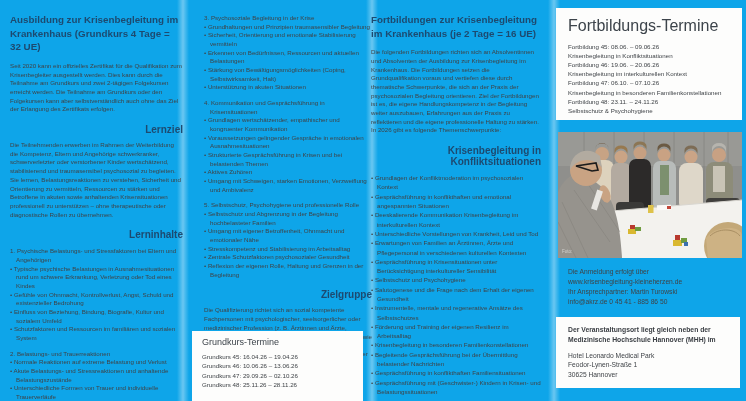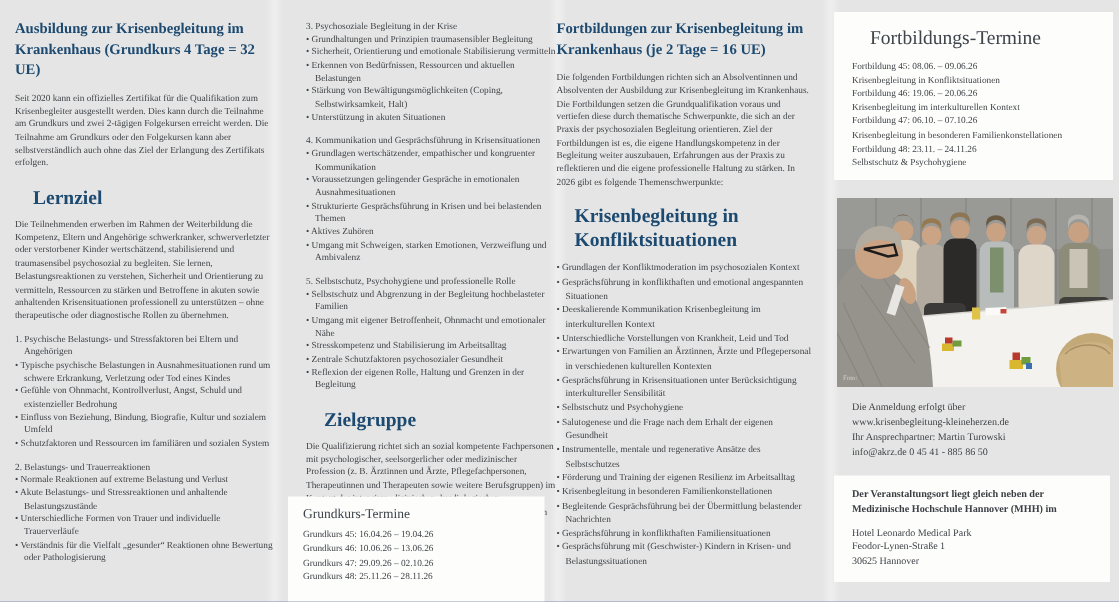--- a/index.html
+++ b/index.html
@@ -1,43 +1,43 @@
 <!DOCTYPE html>
 <html lang="de"><head>
 <meta charset="utf-8">
 <title>Flyer Krisenbegleitung</title>
 <style>
   html,body{margin:0;padding:0;background:#8d9bb5;}
   .page{
     position:relative;width:746px;height:401px;overflow:hidden;
-    background:#e5e5e5;
-    font-family:Liberation Serif, serif;
+    background:#0ea5e9;
+    font-family:Liberation Sans, sans-serif;
     color:#3f4347;margin:0 auto;
   }
   .fold{position:absolute;top:0;bottom:0;width:12px;pointer-events:none;
     background:linear-gradient(90deg,rgba(255,255,255,0),rgba(255,255,255,.38),rgba(255,255,255,0));}
   .col{position:absolute;top:0;}
   .col1{left:10px;width:173px;}
   .col2{left:204px;width:168px;}
   .col3{left:371px;width:170px;}
   h1{font-size:9.8px;line-height:1.4;color:#1d4a70;font-weight:bold;margin:13px 0 8px;}
-  h2{font-size:13px;color:#1d4a70;font-weight:bold;margin:10px 12px 6px;}
+  h2{font-size:10px;color:#1d4a70;font-weight:bold;margin:10px 0 6px;text-align:right;}
   p.body{font-size:6.2px;line-height:1.4;margin:0 0 6px;}
   p.num{font-size:6.2px;line-height:1.4;margin:7px 0 0;padding-left:6px;text-indent:-6px;}
   ul.bullets{list-style:none;margin:0 0 2px;padding:0;}
   ul.bullets li{font-size:6.2px;line-height:1.4;padding-left:6px;text-indent:-6px;}
   ul.bullets li::before{content:"• ";}
   .col3 ul.bullets li{line-height:1.5;}
   .box{position:absolute;background:#fdfdfc;box-sizing:border-box;}
   .grundkurs-box{left:192px;top:331px;width:171px;height:79px;padding:6px 8px 0 10px;}
   .grundkurs-box h3{font-size:9px;font-weight:normal;color:#3d444b;margin:0 0 5px;}
   .grundkurs-box li{font-size:6.2px;line-height:1.5;list-style:none;}
   .grundkurs-box ul{margin:0;padding:0;}
   .fortbildung-box{left:556px;top:8px;width:186px;height:112px;padding:9px 8px 0 12px;}
-  .fortbildung-box h3{font-size:13px;font-weight:normal;color:#3d444b;margin:0 12px 7px;}
+  .fortbildung-box h3{font-size:16px;font-weight:normal;color:#3d444b;margin:0 0 7px;}
   .fortbildung-box ul{margin:0;padding:0;}
   .fortbildung-box li{font-size:6.2px;line-height:1.47;list-style:none;}
   .photo{position:absolute;left:558px;top:132px;width:184px;height:126px;}
   .anmeldung{position:absolute;left:568px;top:267px;width:174px;}
   .anmeldung p{font-size:6.7px;line-height:1.5;margin:0;}
   .venue-box{left:556px;top:317px;width:184px;height:71px;padding:8px 10px 0 12px;}
   .venue-box .vhead{font-size:6.8px;font-weight:bold;line-height:1.45;margin:0 0 6px;color:#3a3e43;}
   .venue-box ul{margin:0;padding:0;}
   .venue-box li{font-size:6.7px;line-height:1.45;list-style:none;}
   .link{color:#3f4347;}
@@ -49,20 +49,21 @@
 
   <div class="fold" style="left:177px"></div>
   <div class="fold" style="left:366px"></div>
   <div class="fold" style="left:548px"></div>
 
   <section class="col col1">
     <h1>Ausbildung zur Krisenbegleitung im Krankenhaus (Grundkurs 4 Tage = 32 UE)</h1>
     <p class="body">Seit 2020 kann ein offizielles Zertifikat für die Qualifikation zum Krisenbegleiter ausgestellt werden. Dies kann durch die Teilnahme am Grundkurs und zwei 2-tägigen Folgekursen erreicht werden. Die Teilnahme am Grundkurs oder den Folgekursen kann aber selbstverständlich auch ohne das Ziel der Erlangung des Zertifikats erfolgen.</p>
     <h2>Lernziel</h2>
     <p class="body">Die Teilnehmenden erwerben im Rahmen der Weiterbildung die Kompetenz, Eltern und Angehörige schwerkranker, schwerverletzter oder verstorbener Kinder wertschätzend, stabilisierend und traumasensibel psychosozial zu begleiten. Sie lernen, Belastungsreaktionen zu verstehen, Sicherheit und Orientierung zu vermitteln, Ressourcen zu stärken und Betroffene in akuten sowie anhaltenden Krisensituationen professionell zu unterstützen – ohne therapeutische oder diagnostische Rollen zu übernehmen.</p>
+    <h2>Lerninhalte</h2>
 
     <p class="num">1. Psychische Belastungs- und Stressfaktoren bei Eltern und Angehörigen</p>
     <ul class="bullets">
         <li>Typische psychische Belastungen in Ausnahmesituationen rund um schwere Erkrankung, Verletzung oder Tod eines Kindes</li>
         <li>Gefühle von Ohnmacht, Kontrollverlust, Angst, Schuld und existenzieller Bedrohung</li>
         <li>Einfluss von Beziehung, Bindung, Biografie, Kultur und sozialem Umfeld</li>
         <li>Schutzfaktoren und Ressourcen im familiären und sozialen System</li>
       </ul>
 
     <p class="num">2. Belastungs- und Trauerreaktionen</p>

